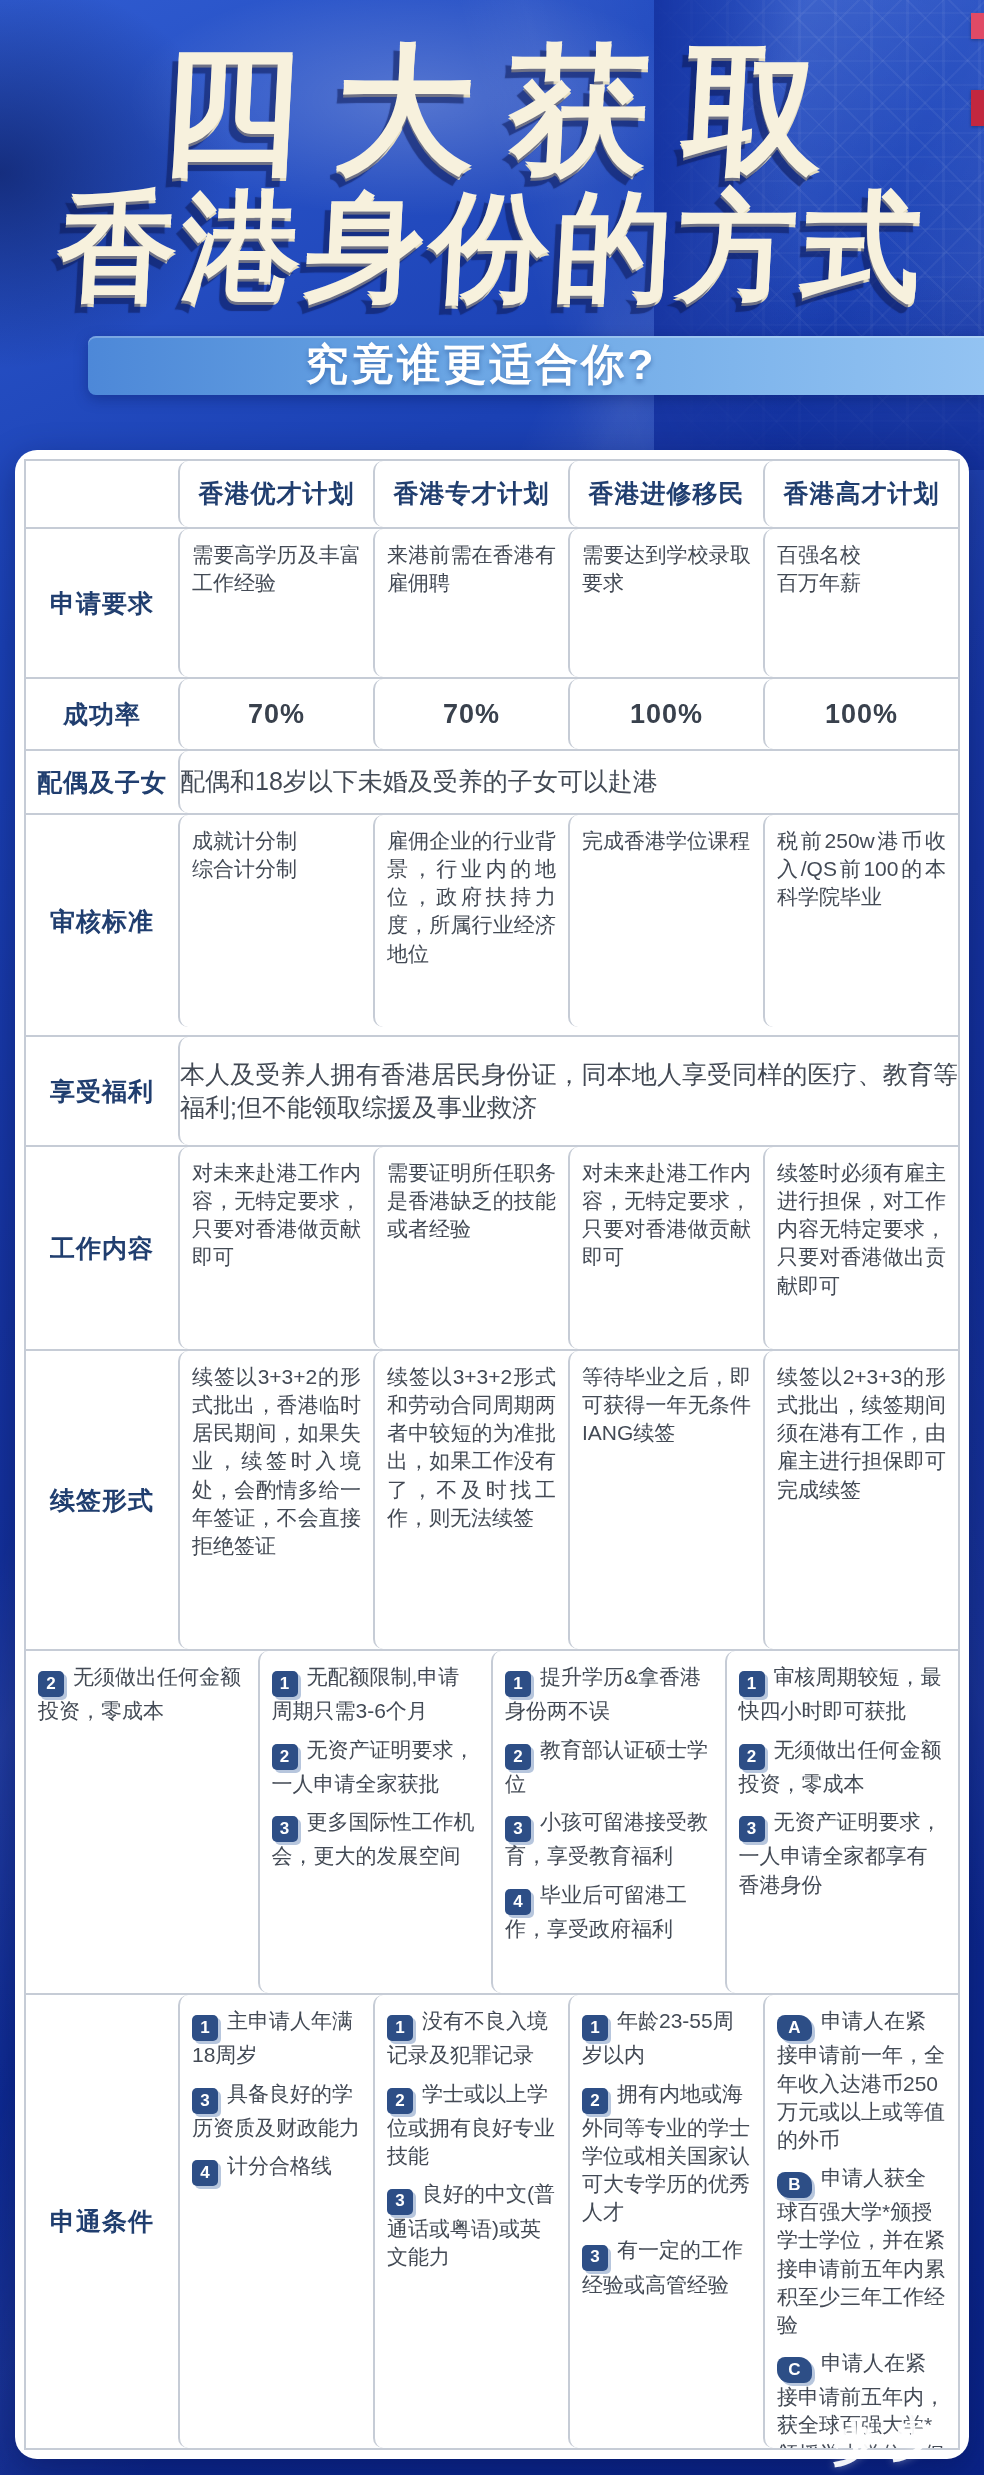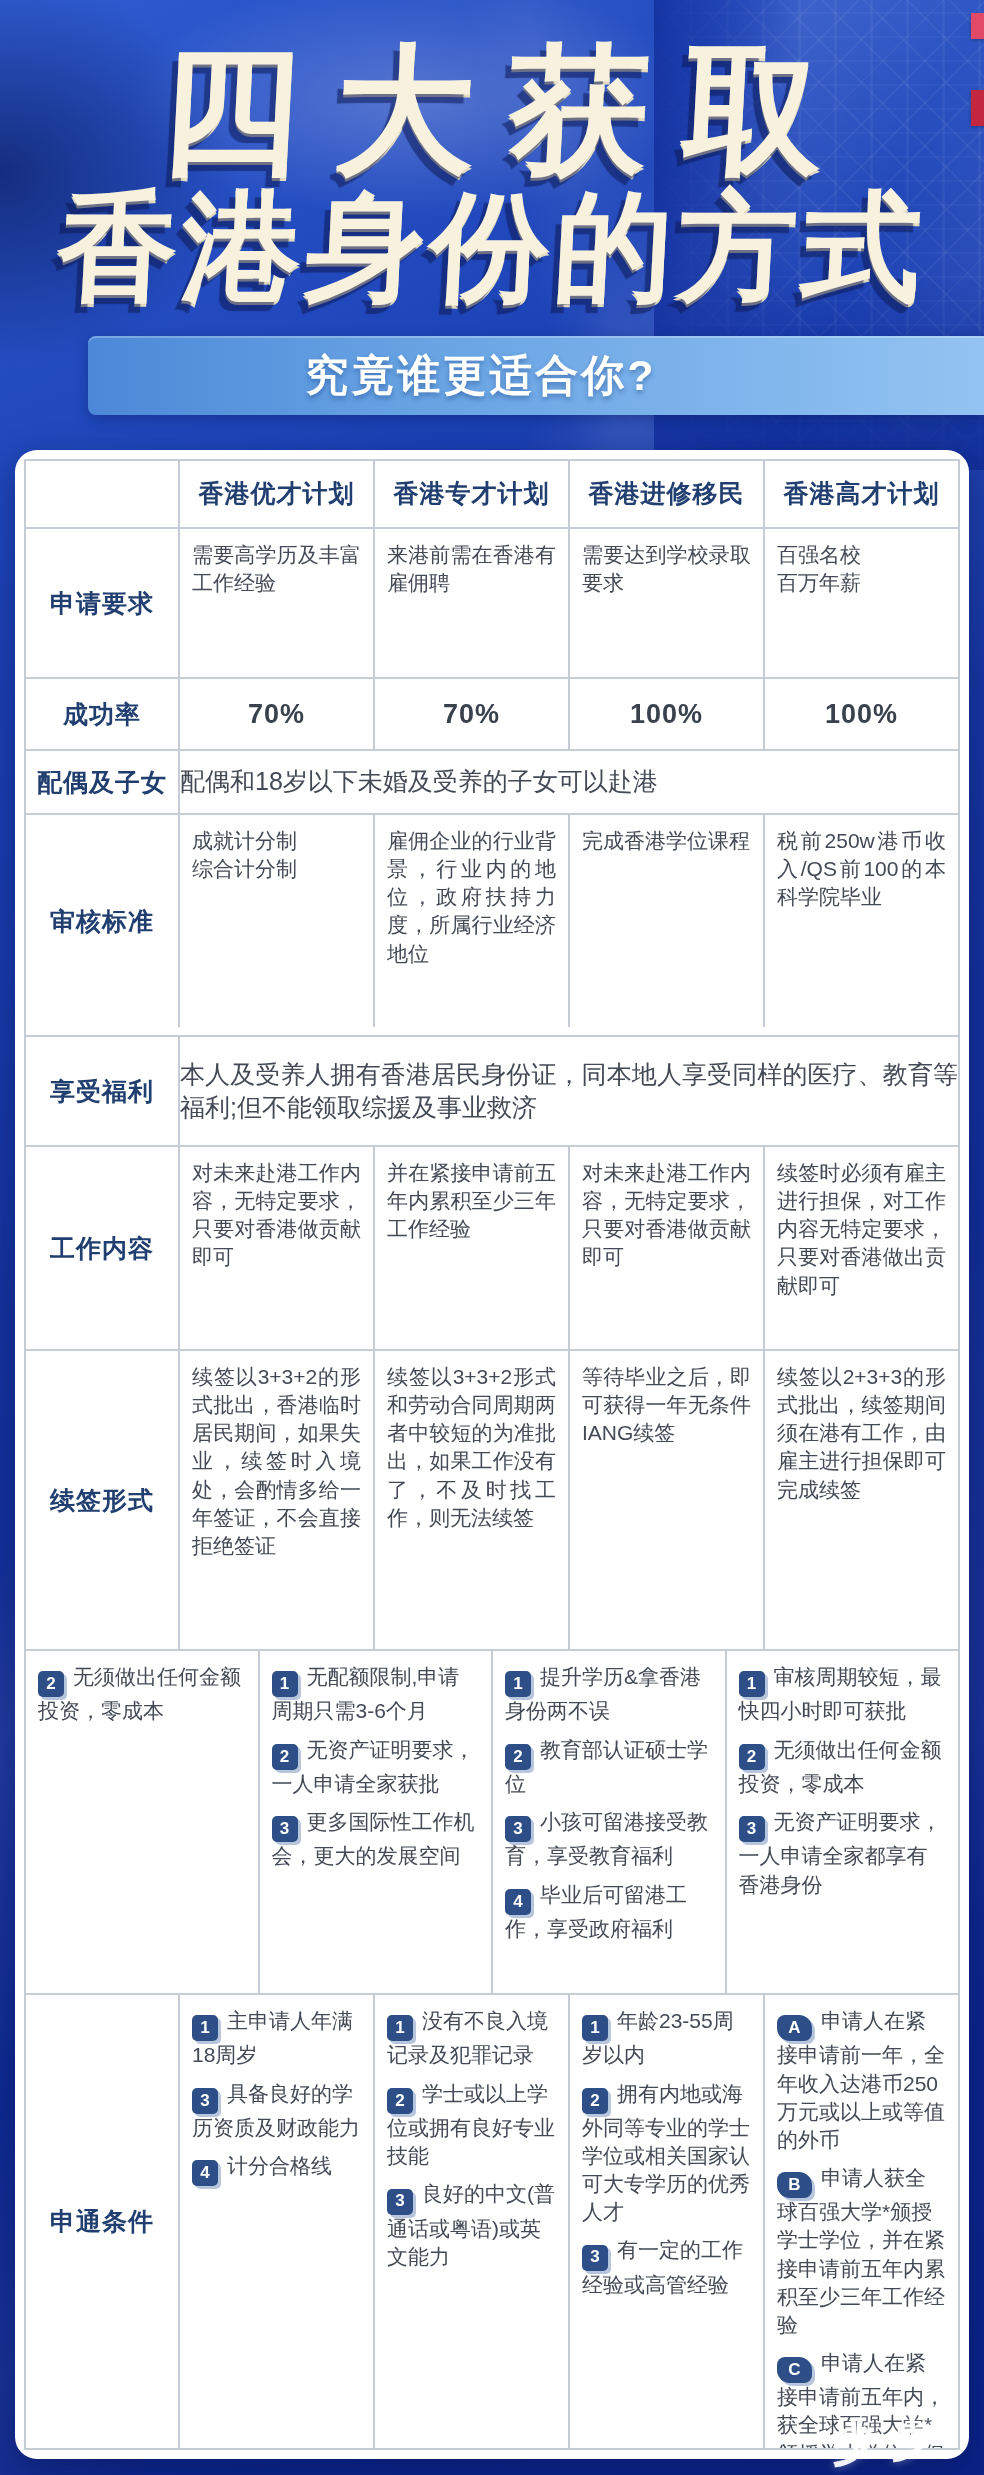--- a/index.html
+++ b/index.html
@@ -33,37 +33,37 @@
   .redtag{position:absolute; right:0; width:13px; background:#d93a54; box-shadow:0 1px 3px rgba(0,0,0,.3);}
   .redtag.t1{top:13px; height:26px; background:#e04a66;}
   .redtag.t2{top:90px; height:36px; background:#c2273f;}
 
   .title{position:absolute; left:0; width:100%; text-align:center; color:#f7f1dd; font-weight:900;
     transform:skewX(-3deg); text-shadow:-6px 9px 1px rgba(12,26,86,.55), 0 3px 0 #e4dcc0;
     white-space:nowrap;}
   .title.l1{top:18px; font-size:140px; letter-spacing:34px; text-indent:34px;}
   .title.l2{top:168px; font-size:119px; letter-spacing:5px;}
 
-  .banner{position:absolute; left:88px; right:0; top:336px; height:79px;
+  .banner{position:absolute; left:88px; right:0; top:336px; height:59px;
     background:linear-gradient(90deg,#4d88d8 0%,#66a2e2 35%,#7fb5ec 72%,#93c3f2 100%);
-    border-radius:8px 0 0 8px; display:flex; align-items:center; justify-content:center;
+    border-radius:8px 0 0 8px; display:flex; align-items:flex-start; justify-content:center;
     padding-right:110px; box-shadow:inset 0 2px 0 rgba(255,255,255,.25), 0 4px 14px rgba(6,20,80,.35);}
   .banner .btx{color:#fff; font-size:43px; font-weight:800; letter-spacing:3px;
     text-shadow:0 3px 5px rgba(16,52,120,.4);}
 
   .card{position:absolute; left:15px; right:15px; top:450px; bottom:16px; background:#ffffff;
     border-radius:22px; box-shadow:0 10px 34px rgba(4,16,70,.4); padding:9px;}
   .tbl{height:100%; display:flex; flex-direction:column; border:2px solid var(--line); box-sizing:border-box;}
   .trow{display:flex; overflow:hidden;}
   .trow + .trow{border-top:2px solid var(--line);}
   .trow > div + div{border-left:2px solid var(--line);}
   .lbl{flex:0 0 152px; width:152px; display:flex; align-items:center; justify-content:center;
     font-weight:800; color:var(--navy); font-size:25px; letter-spacing:1px; text-align:left;}
   .cell{flex:1 1 0; min-width:0; padding:12px 12px; box-sizing:border-box;
-    font-size:21px; line-height:1.34; color:var(--cell);}
+    font-size:21px; line-height:1.34; color:var(--cell);border-radius:10px;}
   .hcell{display:flex; align-items:center; justify-content:center; padding:0 4px;
     font-weight:800; color:var(--navy); font-size:25px; letter-spacing:1px;}
   .rate{display:flex; align-items:center; justify-content:center; font-size:27px;
     color:#39414d; font-weight:700; letter-spacing:1px;}
   .spanc{display:flex; align-items:center; padding:6px 0; font-size:25px;}
   .txt{text-align:justify;}
   .pre{white-space:pre-line;}
   .item{margin:0 0 10px 0;}
   .item:last-child{margin-bottom:0;}
   .badge{display:inline-flex; width:26px; height:26px; border-radius:5px; background:var(--badge);
@@ -158,21 +158,21 @@
             <span class="txt">本人及受养人拥有香港居民身份证，同本地人享受同样的医疗、教育等福利;但不能领取综援及事业救济</span>
           </div>
       </div>
 
       <div class="trow h-work">
         <div class="lbl">工作内容</div>
         <div class="cell">
             <div class="txt">对未来赴港工作内容，无特定要求，只要对香港做贡献即可</div>
           </div>
         <div class="cell">
-            <div class="txt">并在紧接申请前五年内累积至少三年工作经验</div>
+            <div class="txt">需要证明所任职务是香港缺乏的技能或者经验</div>
           </div>
         <div class="cell">
             <div class="txt">对未来赴港工作内容，无特定要求，只要对香港做贡献即可</div>
           </div>
         <div class="cell">
             <div class="txt">续签时必须有雇主进行担保，对工作内容无特定要求，只要对香港做出贡献即可</div>
           </div>
       </div>
 
       <div class="trow h-renew">

